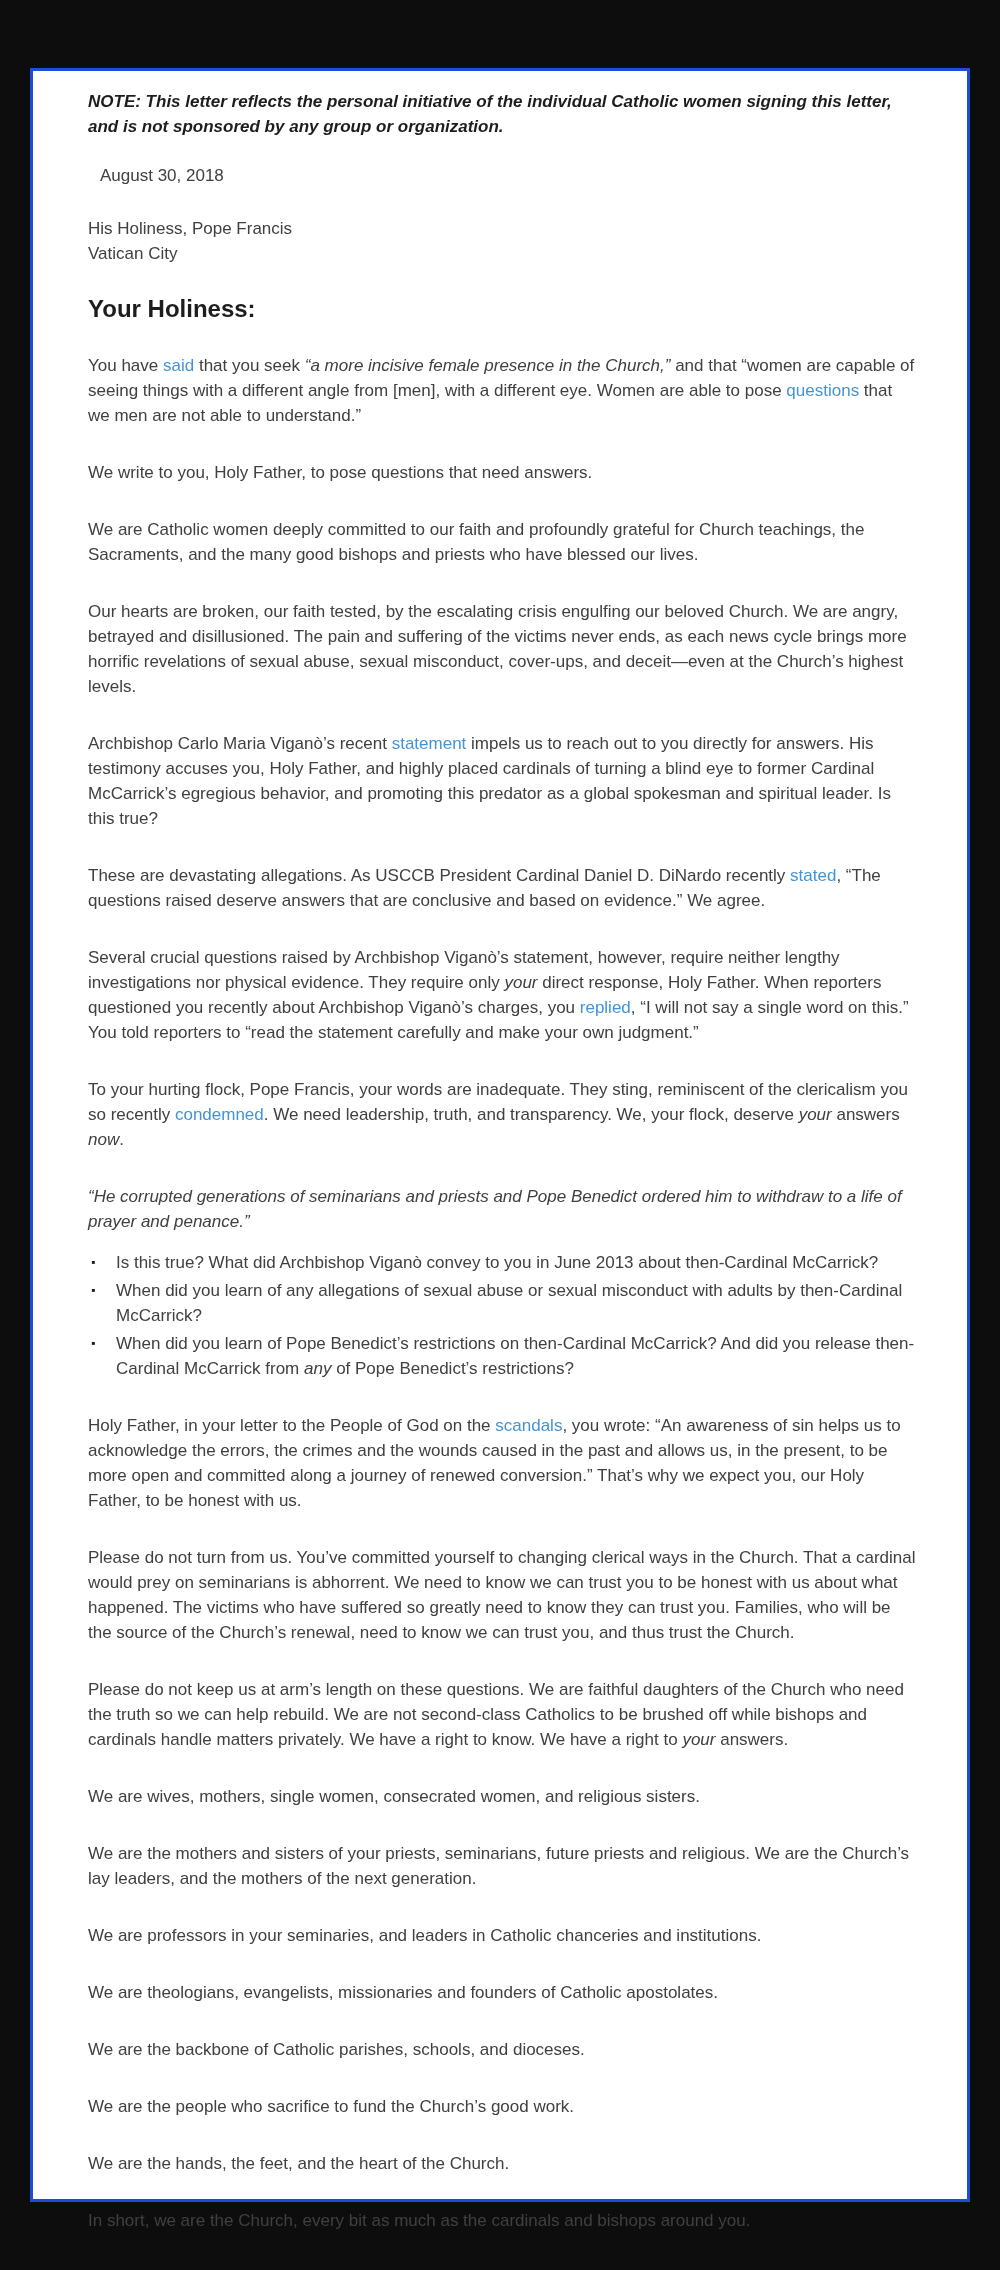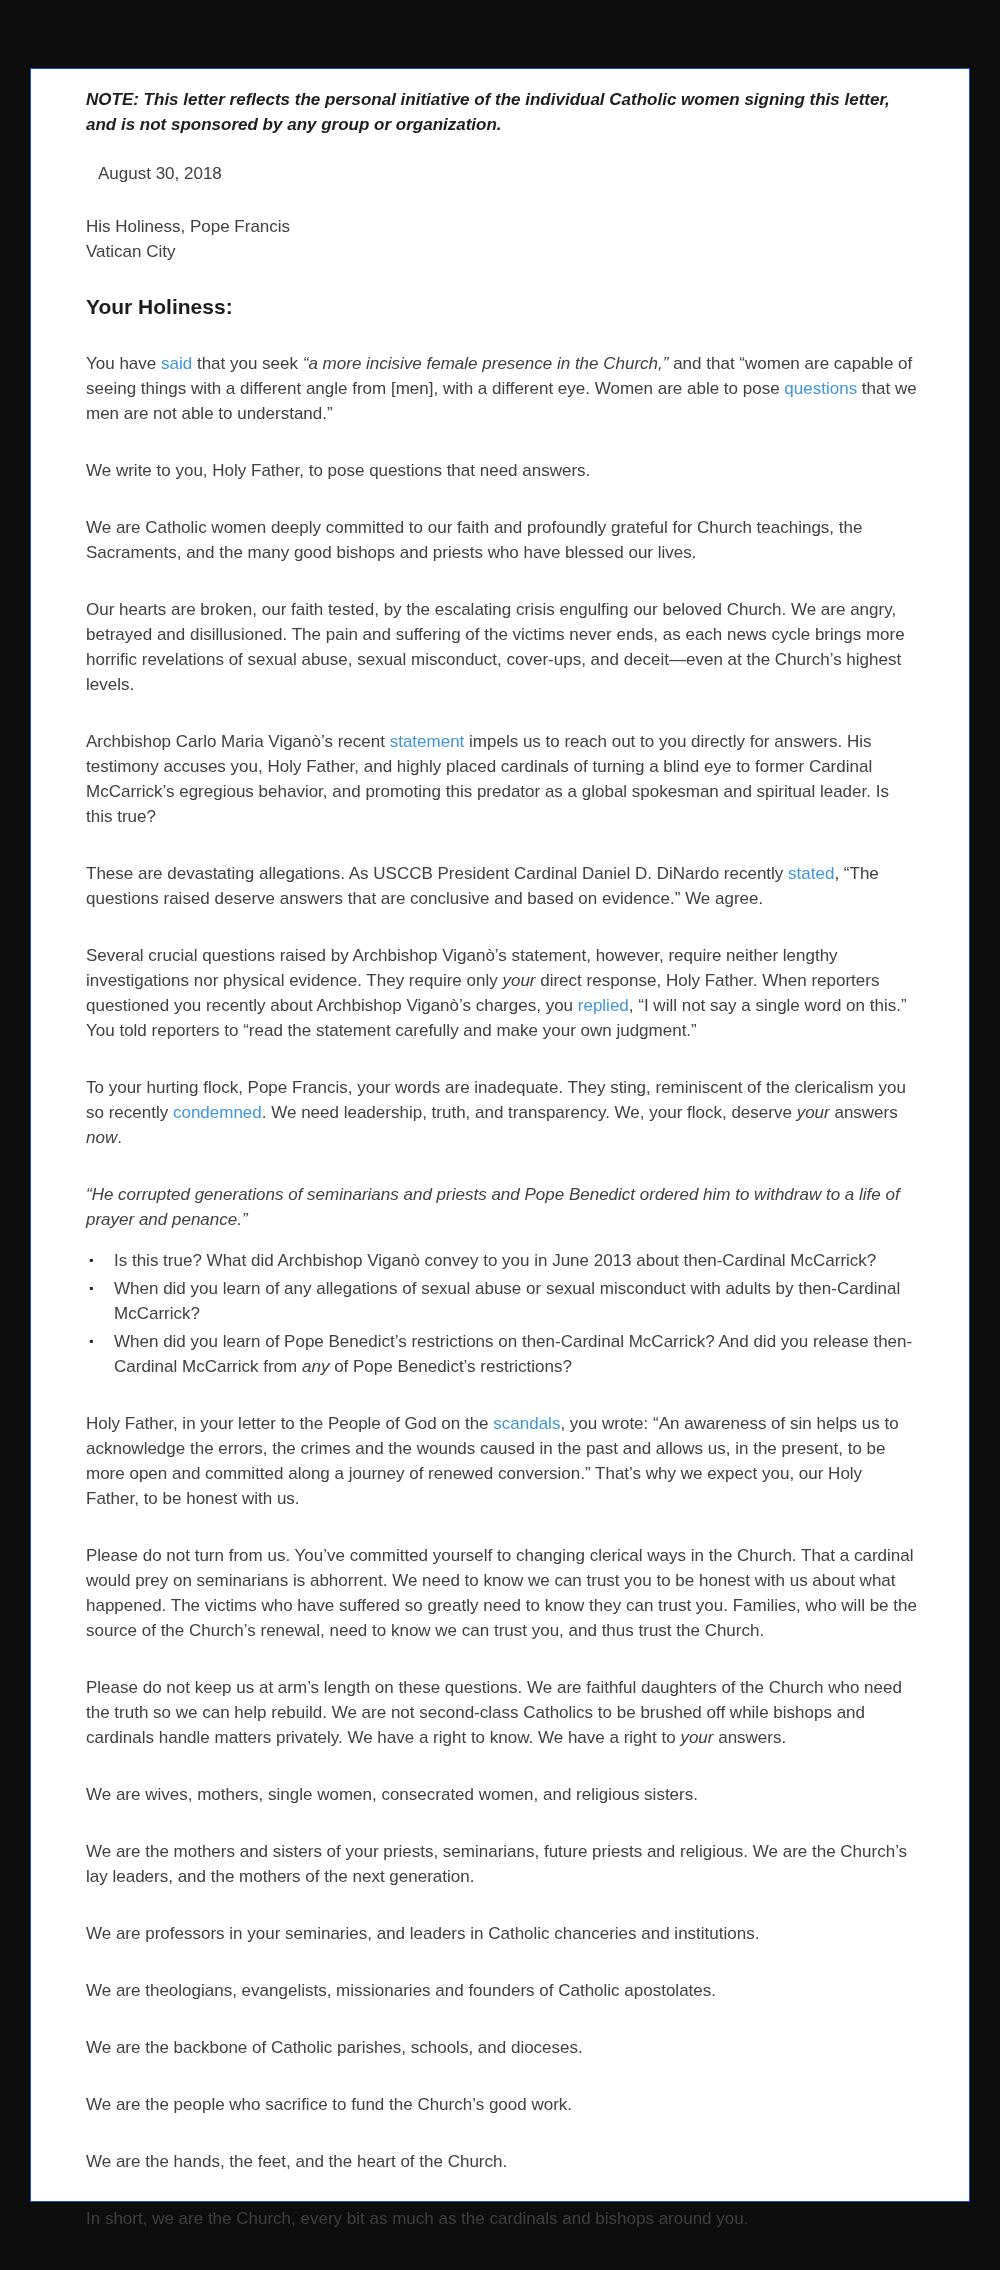--- a/index.html
+++ b/index.html
@@ -11,39 +11,39 @@
     background: #0d0d0d;
     overflow: hidden;
   }
   .paper {
     position: absolute;
     left: 30px;
     top: 68px;
     width: 940px;
     height: 2134px;
     background: #ffffff;
-    border: 1px solid #1d4ed8;
+    border: 3px solid #1d4ed8;
     box-sizing: border-box;
     padding: 14px 50px 0 55px;
     font-family: "Liberation Sans", sans-serif;
     font-size: 17px;
     line-height: 25px;
     color: var(--text, #404040);
   }
   .note {
     margin: 4px 0 16px 0;
     font-style: italic;
     font-weight: 700;
     color: var(--heading, #1d1d1d);
   }
   .date { margin: 24px 0 16px 12px; }
   .addr { margin: 28px 0 16px 0; }
   .salutation {
     margin: 30px 0 12px 0;
-    font-size: 21px;
+    font-size: 24px;
     font-weight: 700;
     color: var(--heading, #1d1d1d);
   }
   .para { margin: 32px 0; }
   .quote { margin: 16px 0; font-style: italic; }
   .gap-top { margin-top: 30px; }
   .blist { margin: 16px 0; }
   .bitem { position: relative; padding-left: 28px; margin: 3px 0; }
   .bullet {
     position: absolute;

